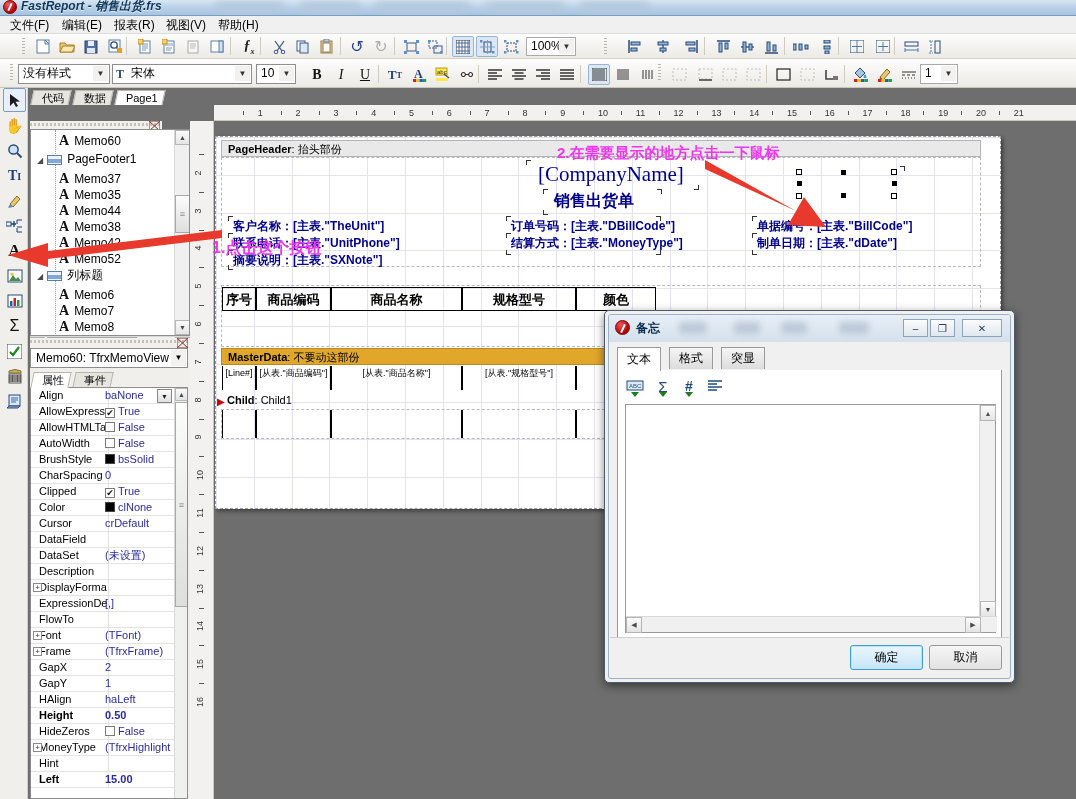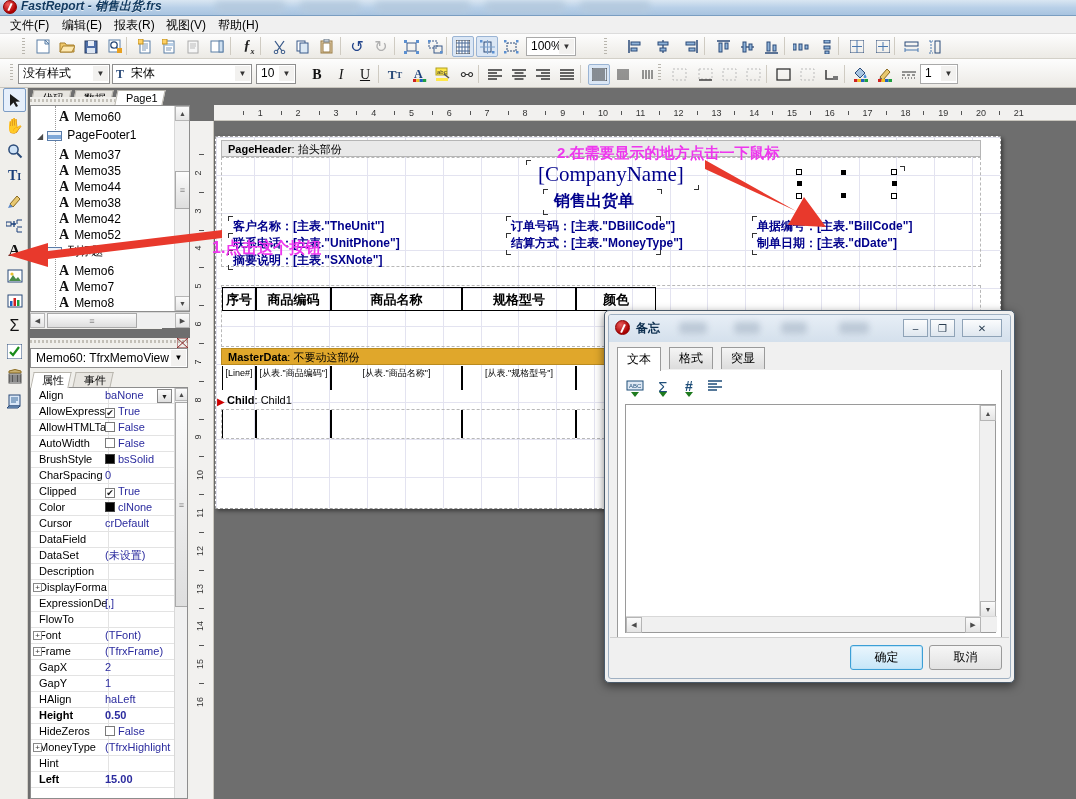--- a/index.html
+++ b/index.html
@@ -758,21 +758,21 @@
         </svg>
     </div>
   </div>
 
   <div class="pagetabs">
     <div class="ptab" style="left:2px;"><span>代码</span></div>
     <div class="ptab" style="left:44px;"><span>数据</span></div>
     <div class="ptab active" style="left:86px;"><span>Page1</span></div>
   </div>
 
-  <div class="panel" style="left:30px;top:97px;width:132px;height:232px;">
+  <div class="panel" style="left:30px;top:121px;width:132px;height:232px;">
     <div class="panel-grip"></div>
     <div class="panel-close">
       <svg width="11" height="10" viewBox="0 0 11 10">
           <rect x="0" y="0" width="11" height="10" fill="none" stroke="#8a2b2b"></rect>
           <path d="M0 0 L11 10 M11 0 L0 10" stroke="#8a2b2b"></path>
         </svg>
     </div>
     <div class="treebox" style="left:0px;top:8px;width:160px;height:207px;">
       <div class="tdots" style="left:24px;top:0;height:210px;"></div>
 

